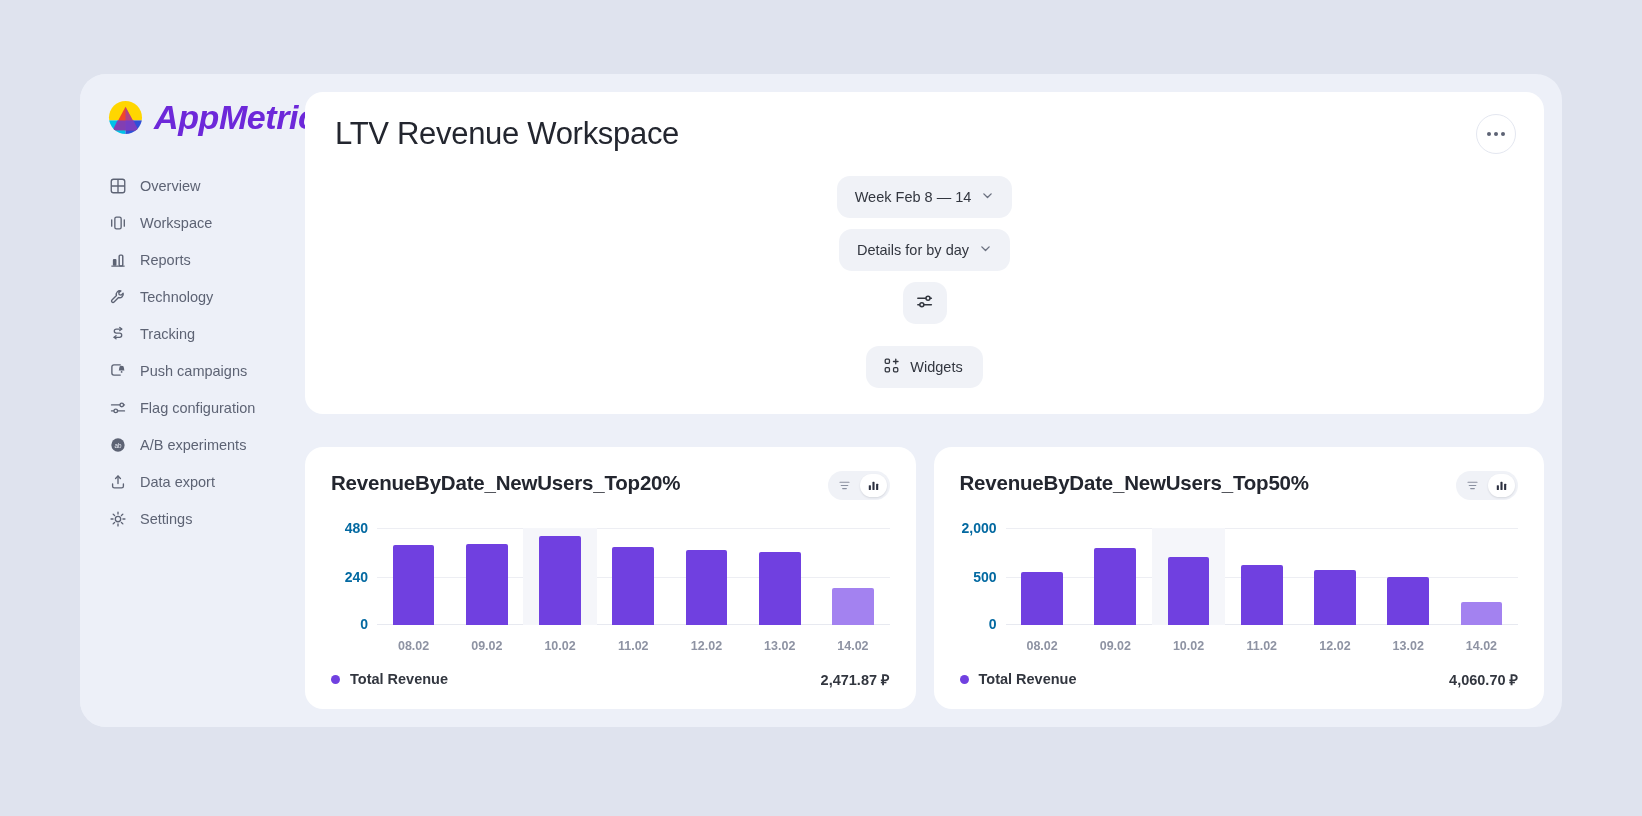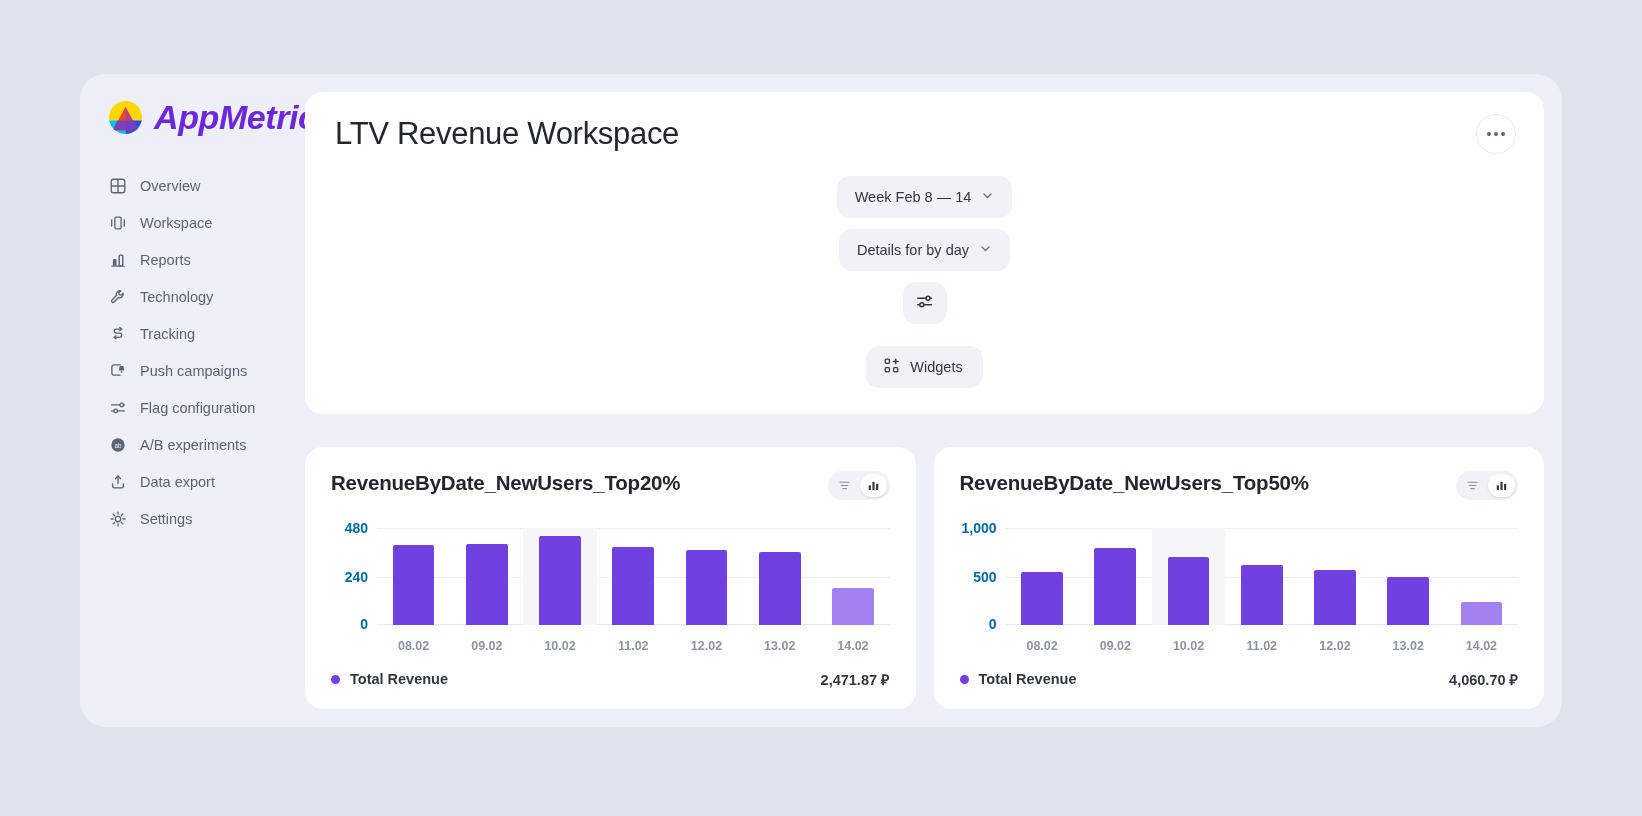--- a/index.html
+++ b/index.html
@@ -501,21 +501,21 @@
                 <rect x="6.7" y="3.4" width="2.6" height="10.2" rx=".8"></rect>
                 <rect x="11.2" y="5.8" width="2.6" height="7.8" rx=".8"></rect>
               </svg>
             </button>
           </div>
         </div>
 
         <div class="chart-wrap">
           <div class="plot">
             <div class="gridline" style="top:0%">
-              <span class="ytick">1,000</span>
+              <span class="ytick">2,000</span>
             </div>
             <div class="gridline" style="top:50%">
               <span class="ytick">500</span>
             </div>
             <div class="gridline axis0" style="bottom:0">
               <span class="ytick">0</span>
             </div>
             <div class="bars">
               <div class="bcol">
                   <div class="bar" style="height:55.0%"></div>

